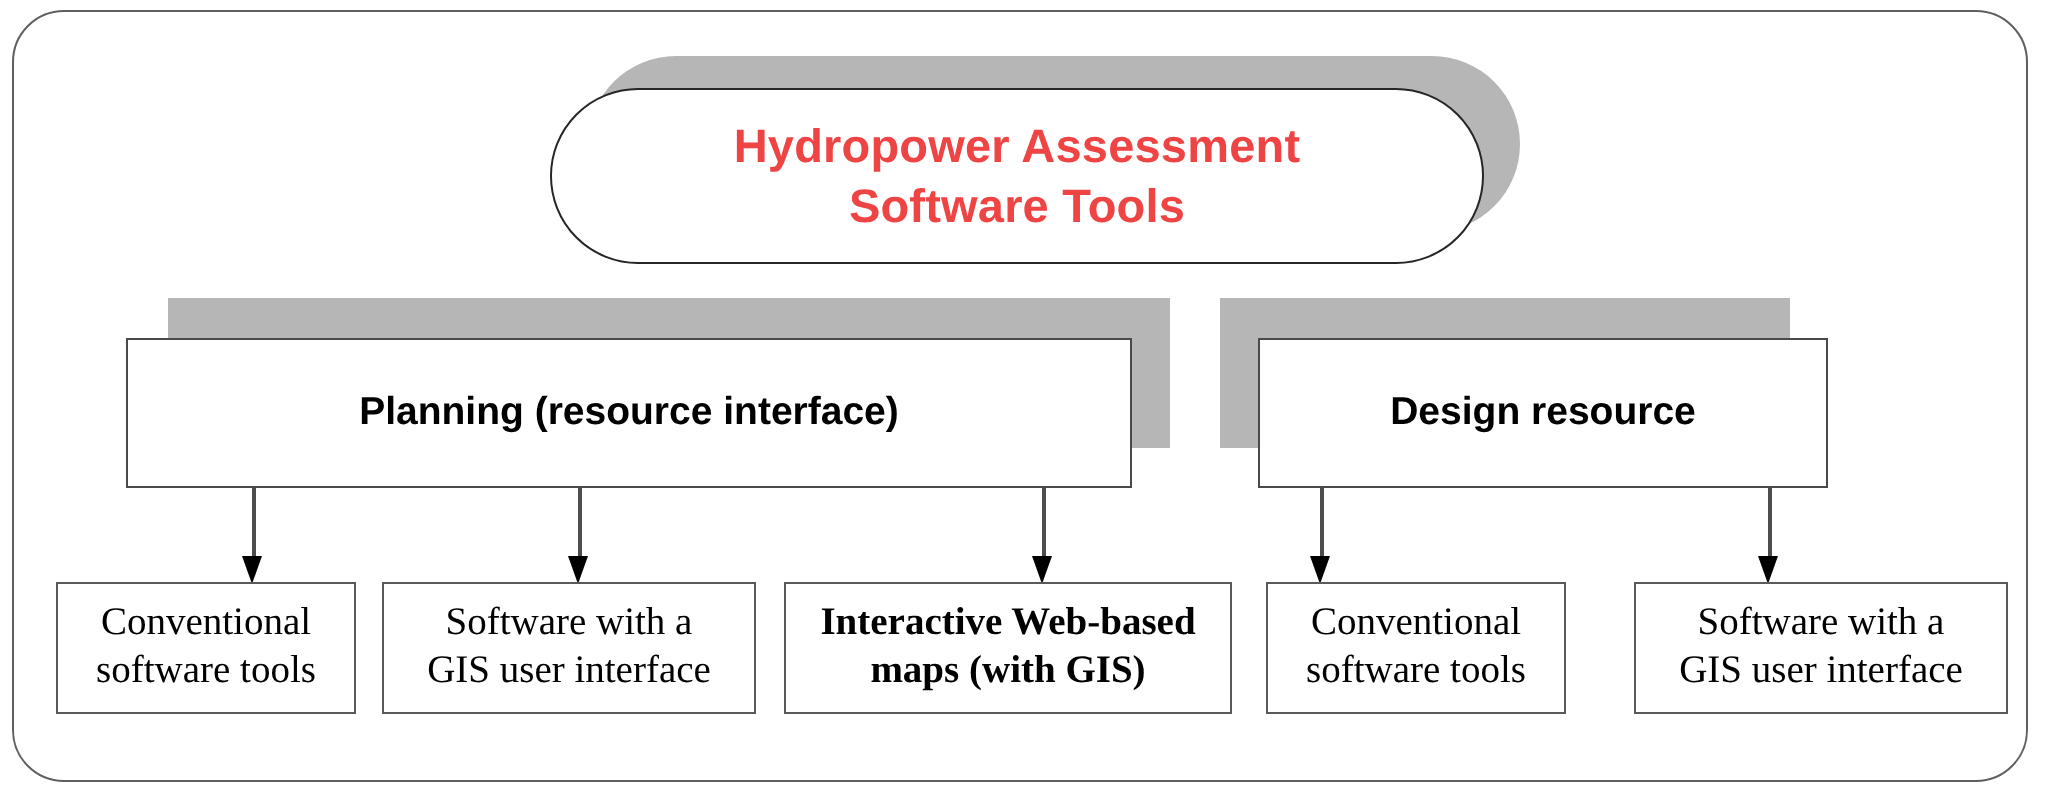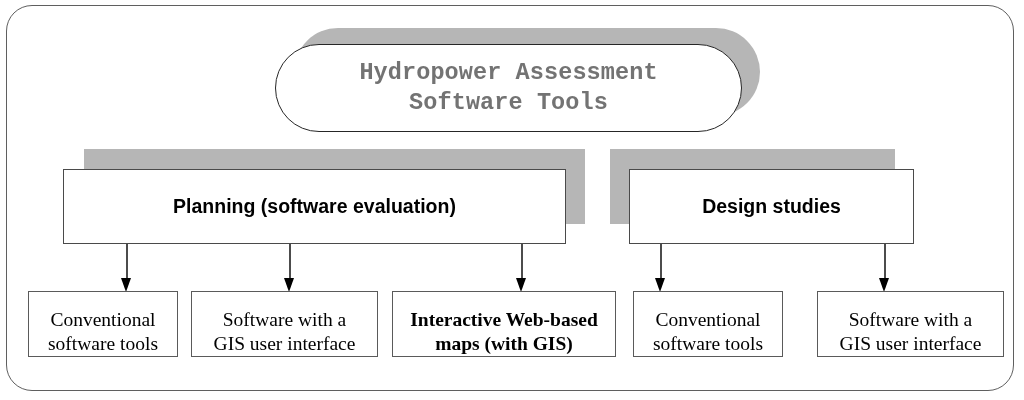--- a/index.html
+++ b/index.html
@@ -48,45 +48,44 @@
     display: flex;
     align-items: center;
     justify-content: center;
     text-align: center;
     z-index: 2;
   }
 
   .node.root {
     border-radius: 44px;
     border: 1.5px solid #262626;
-    font-family: Liberation Mono, monospace;
+    font-family: Liberation Sans, sans-serif;
     font-weight: bold;
     font-size: 23.5px;
     line-height: 1.28;
-    color: #737373;
+    color: #ef4444;
     letter-spacing: 0.1px;
   }
 
   .node.branch {
     font-family: "Liberation Sans", sans-serif;
     font-weight: bold;
     font-size: 19.5px;
     line-height: 1.2;
     color: #000000;
     border: 1.5px solid #4a4a4a;
   }
 
   .node.leaf {
     font-family: "Liberation Serif", serif;
     font-weight: normal;
     font-size: 19.5px;
     line-height: 1.24;
     color: #000000;
     border: 1.3px solid #5a5a5a;
-    align-items: flex-end;
   }
 
   .node .txt {
     display: block;
     white-space: pre-line;
     padding: 0 6px;
   }
 
   
   .connector {
@@ -120,27 +119,27 @@
   <div class="shadow rounded" style="left:294px; top:28px; width:466px; height:88px;"></div>
 
   <div class="node root" style="left:275px; top:44px; width:467px; height:88px;">
     <span class="txt">Hydropower Assessment
 Software Tools</span>
   </div>
 
   <div class="shadow" style="left:84px; top:149px; width:501px; height:75px;"></div>
 
   <div class="node branch" style="left:63px; top:169px; width:503px; height:75px;">
-    <span class="txt">Planning (software evaluation)</span>
+    <span class="txt">Planning (resource interface)</span>
   </div>
 
   <div class="shadow" style="left:610px; top:149px; width:285px; height:75px;"></div>
 
   <div class="node branch" style="left:629px; top:169px; width:285px; height:75px;">
-    <span class="txt">Design studies</span>
+    <span class="txt">Design resource</span>
   </div>
 
   <div class="connector" style="left:126px; top:244px; width:2px; height:48px;">
     <div class="stem" style="height:34px;"></div>
     <div class="head" style="top:34px;"></div>
   </div>
 
   <div class="connector" style="left:289px; top:244px; width:2px; height:48px;">
     <div class="stem" style="height:34px;"></div>
     <div class="head" style="top:34px;"></div>

